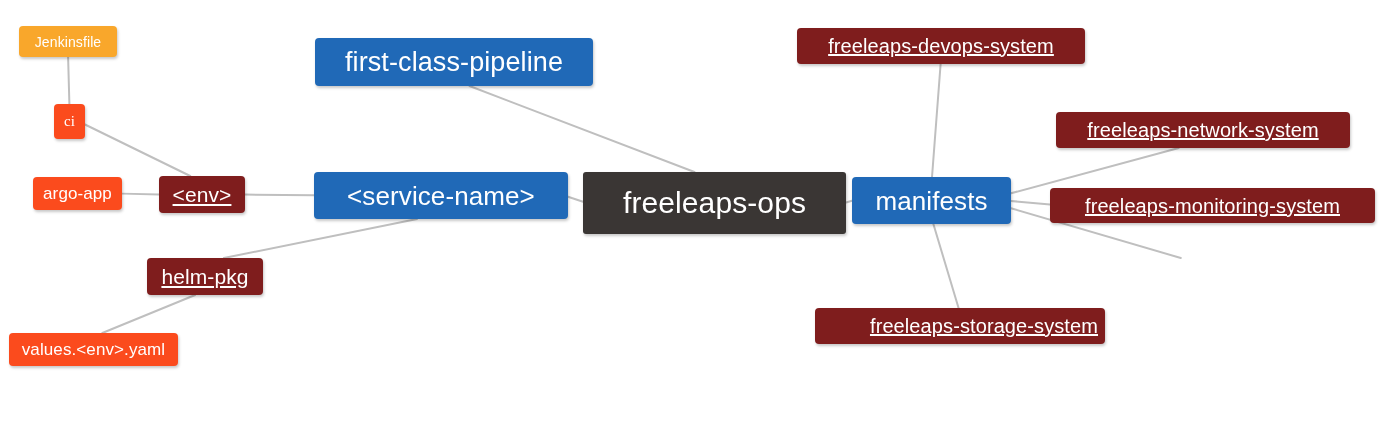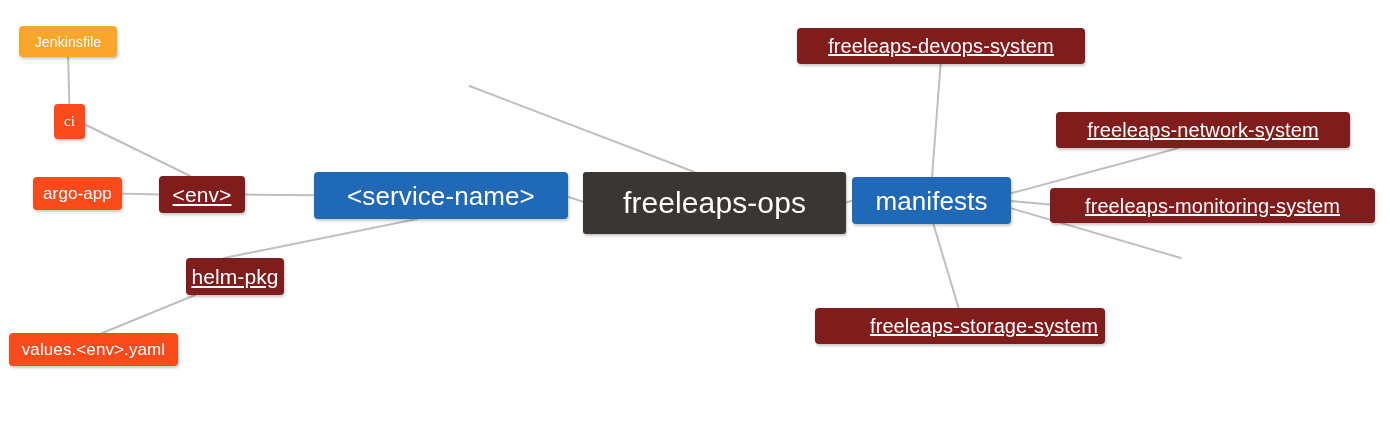--- a/index.html
+++ b/index.html
@@ -68,27 +68,30 @@
       <line x1="1011" y1="200.99510676156584" x2="1050" y2="204.4879893238434" stroke="#bfbfbf" stroke-width="2" stroke-linecap="round"></line>
       <line x1="1011" y1="208.22348345588236" x2="1180.8033112582782" y2="258" stroke="#bfbfbf" stroke-width="2" stroke-linecap="round"></line>
       <line x1="933.3678286852589" y1="224" x2="958.5693227091633" y2="308" stroke="#bfbfbf" stroke-width="2" stroke-linecap="round"></line>
     </svg>
 <div class="node n-root" id="node-freeleaps-ops" style="left: 583px; top: 172px; width: 263px; height: 62px; font-size: 30px;">
       <span>freeleaps-ops</span>
     </div>
     <div class="node n-blue" id="node-service-name" style="left: 314px; top: 172px; width: 254px; height: 47px; font-size: 26px;">
       <span>&lt;service-name&gt;</span>
     </div>
+    <div class="node n-blue" id="node-first-class-pipeline" style="left: 315px; top: 38px; width: 278px; height: 48px; font-size: 27px;">
+      <span>first-class-pipeline</span>
+    </div>
     <div class="node n-blue" id="node-manifests" style="left: 852px; top: 177px; width: 159px; height: 47px; font-size: 26px;">
       <span>manifests</span>
     </div>
     <div class="node n-green" id="node-env" style="left: 159px; top: 176px; width: 86px; height: 37px; font-size: 21px;">
       <span>&lt;env&gt;</span>
     </div>
-    <div class="node n-green" id="node-helm-pkg" style="left: 147px; top: 258px; width: 98px; height: 37px; font-size: 21px; margin-left: 39px;">
+    <div class="node n-green" id="node-helm-pkg" style="left: 147px; top: 258px; width: 116px; height: 37px; font-size: 21px;">
       <span>helm-pkg</span>
     </div>
     <div class="node n-red" id="node-ci" style="left: 54px; top: 104px; width: 31px; height: 35px; font-size: 15px; font-family: Liberation Serif, serif;">
       <span>ci</span>
     </div>
     <div class="node n-orange" id="node-jenkinsfile" style="left: 19px; top: 26px; width: 98px; height: 31px; font-size: 14px;">
       <span>Jenkinsfile</span>
     </div>
     <div class="node n-red" id="node-argo-app" style="left: 33px; top: 177px; width: 89px; height: 33px; font-size: 17px;">
       <span>argo-app</span>

